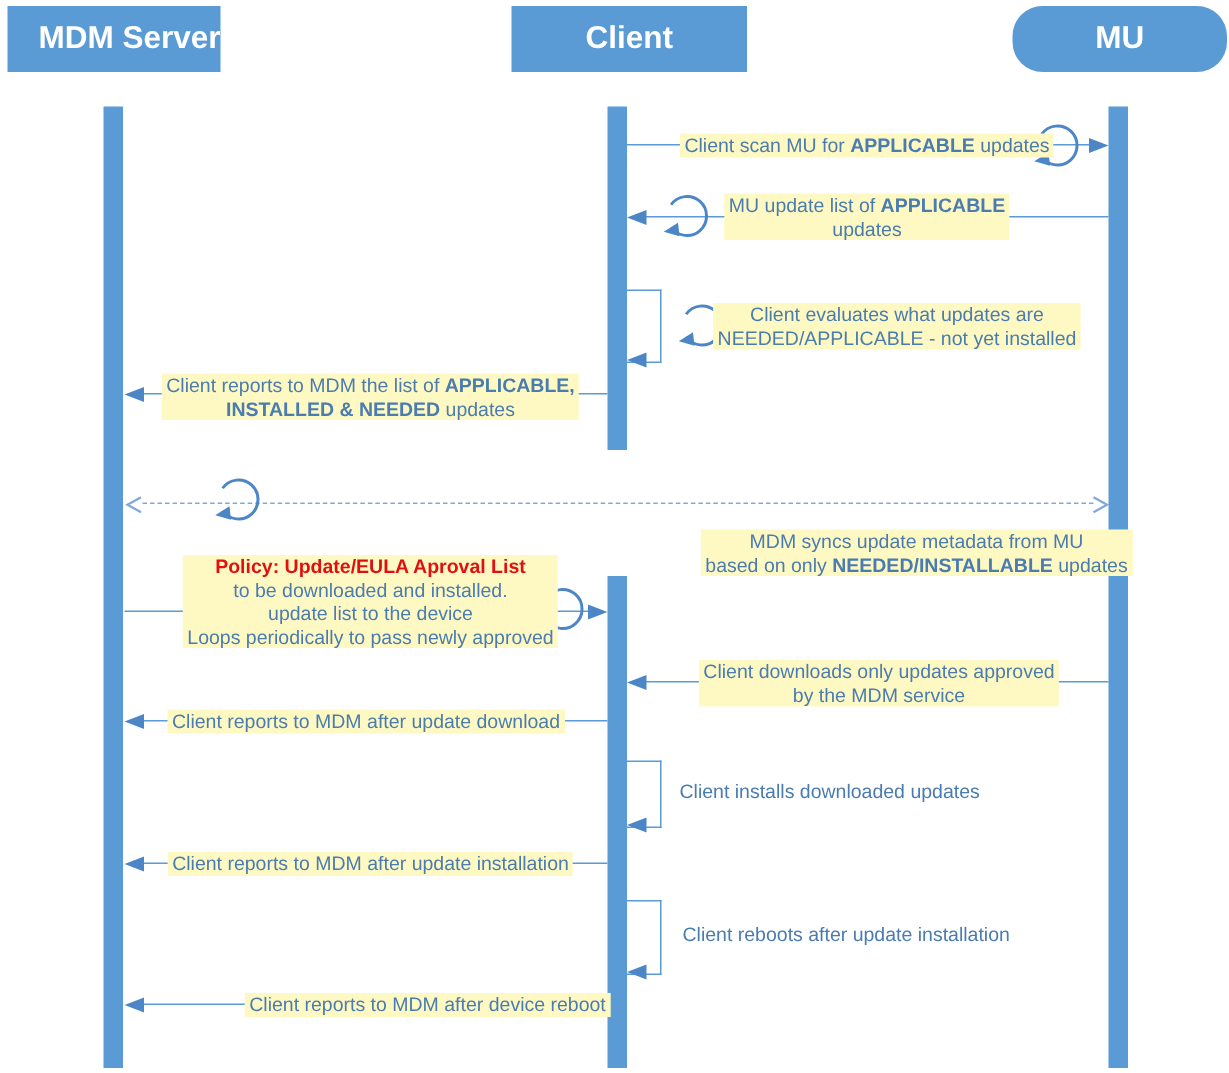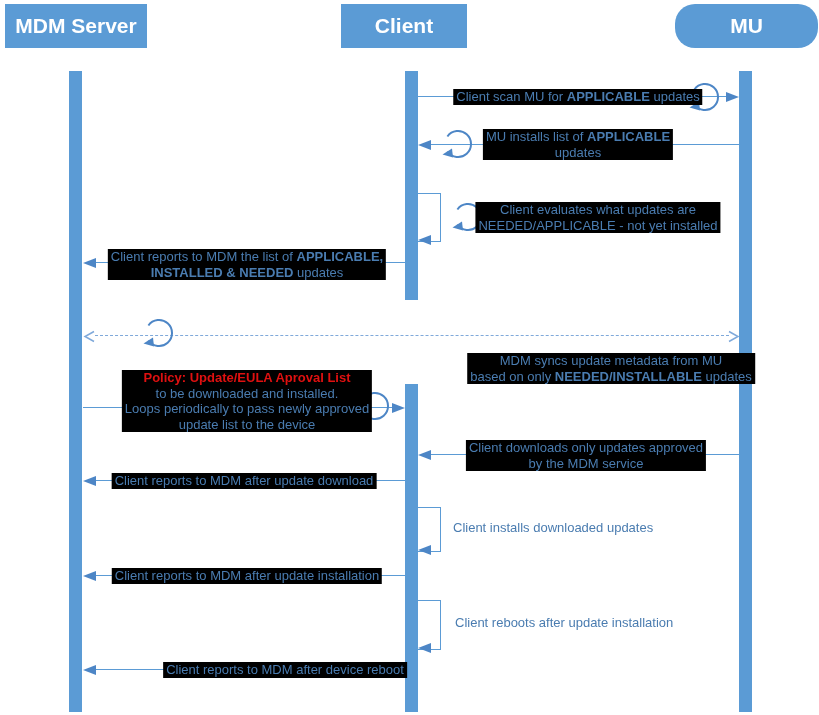--- a/index.html
+++ b/index.html
@@ -20,41 +20,41 @@
   }
   .bar{position:absolute;width:13px;background:var(--accent);}
   .mline{position:absolute;height:0;border-top:1.5px solid var(--accent);}
   .dline{position:absolute;height:0;border-top:1.5px dashed #7fa9da;}
   .arr-l{position:absolute;width:0;height:0;border-top:5px solid transparent;
          border-bottom:5px solid transparent;border-right:13px solid var(--line-dark);}
   .arr-r{position:absolute;width:0;height:0;border-top:5px solid transparent;
          border-bottom:5px solid transparent;border-left:13px solid var(--line-dark);}
   .selfloop{position:absolute;width:22px;border:1.5px solid var(--accent);border-left:none;}
   .lbl{
-    position:absolute;background:#000000;color:var(--message-text);
+    position:absolute;background:#fef9c3;color:var(--message-text);
     font-size:13px;line-height:15.5px;text-align:center;white-space:nowrap;
     transform:translateX(-50%);padding:0 3px;
   }
   .lbl.left{transform:none;text-align:center;background:transparent;}
   .b{font-weight:bold;}
   .red{color:var(--policy-red);font-weight:bold;}
   .loopicon{position:absolute;width:36px;height:40px;}
   .loopicon path{stroke:var(--line-dark);}
   .loopicon .hd{fill:var(--line-dark);stroke:none;}
   .chev{position:absolute;width:13px;height:13px;}
 </style>
 </head>
 <body>
 
 <div id="canvas">
 
-  <div class="pbox" style="left:5px;width:142px;">
+  <div class="pbox" style="left:5px;width:142px;justify-content:flex-end;">
     <span>MDM Server</span>
   </div>
-  <div class="pbox" style="left:341px;width:126px;">
+  <div class="pbox" style="left:341px;width:157px;">
     <span>Client</span>
   </div>
   <div class="pbox" style="left:675px;width:143px;border-radius:20px;">
     <span>MU</span>
   </div>
 
   <div class="bar" style="left:69px;top:71px;height:641px;"></div>
   <div class="bar" style="left:405px;top:71px;height:229px;"></div>
   <div class="bar" style="left:405px;top:384px;height:328px;"></div>
   <div class="bar" style="left:739px;top:71px;height:641px;"></div>
@@ -70,21 +70,21 @@
   </div>
 
   <div>
     <div class="mline" style="left:430px;top:144px;width:309px;"></div>
     <div class="arr-l" style="left:418px;top:140px;"></div>
     <svg class="loopicon" style="left:439px;top:124px;" viewBox="0 0 36 40">
       <path d="M8.4 12.5 A13 13 0 1 1 8.4 27.5" fill="none" stroke-width="2"></path>
       <path class="hd" d="M13 24.5 L3.5 30.5 L14 33.5 Z"></path>
     </svg>
     <div class="lbl" style="left:578px;top:129px;">
-      <div><span>MU installs list of </span><span class="b">APPLICABLE</span></div>
+      <div><span>MU update list of </span><span class="b">APPLICABLE</span></div>
       <div>updates</div>
     </div>
   </div>
 
   <div>
     <div class="selfloop" style="left:418px;top:193px;height:47px;"></div>
     <div class="arr-l" style="left:418px;top:235px;"></div>
     <svg class="loopicon" style="left:449px;top:197px;" viewBox="0 0 36 40">
       <path d="M8.4 12.5 A13 13 0 1 1 8.4 27.5" fill="none" stroke-width="2"></path>
       <path class="hd" d="M13 24.5 L3.5 30.5 L14 33.5 Z"></path>
@@ -125,22 +125,22 @@
   <div>
     <div class="mline" style="left:83px;top:407px;width:310px;"></div>
     <div class="arr-r" style="left:392px;top:403px;"></div>
     <svg class="loopicon" style="left:356px;top:386px;" viewBox="0 0 36 40">
       <path d="M8.4 12.5 A13 13 0 1 1 8.4 27.5" fill="none" stroke-width="2"></path>
       <path class="hd" d="M13 24.5 L3.5 30.5 L14 33.5 Z"></path>
     </svg>
     <div class="lbl" style="left:247px;top:370px;">
       <div class="red">Policy: Update/EULA Aproval List</div>
       <div>to be downloaded and installed.</div>
+      <div>update list to the device</div>
       <div>Loops periodically to pass newly approved</div>
-      <div>update list to the device</div>
     </div>
   </div>
 
   <div>
     <div class="mline" style="left:430px;top:454px;width:309px;"></div>
     <div class="arr-l" style="left:418px;top:450px;"></div>
     <div class="lbl" style="left:586px;top:440px;">
       <div>Client downloads only updates approved</div>
       <div>by the MDM service</div>
     </div>

